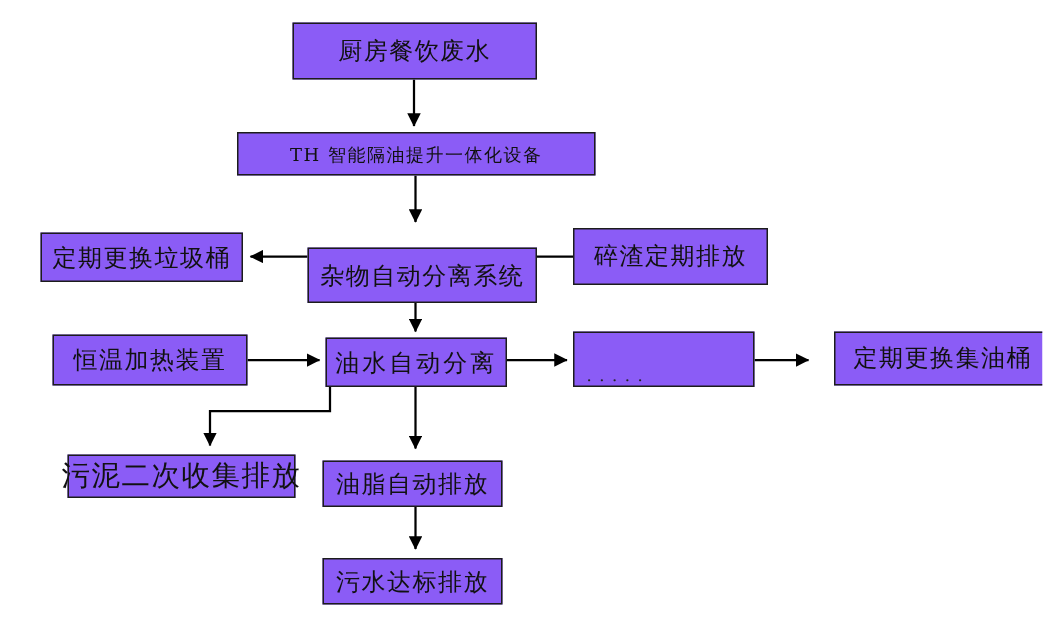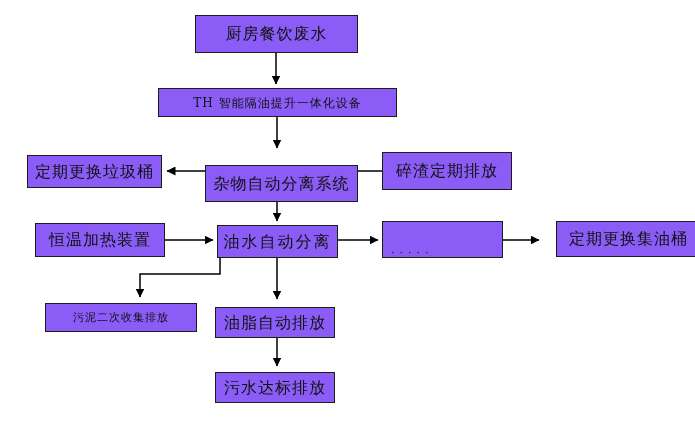--- a/index.html
+++ b/index.html
@@ -38,21 +38,21 @@
   
   #n-kitchen   { left: 195px; top: 15px;  width: 163px; height: 38px; }
   #n-device    { left: 158px; top: 88px;  width: 239px; height: 29px; font-size: 12px; }
   #n-debris    { left: 205px; top: 153px; width: 153px; height: 37px; margin-top: 12px; }
   #n-trash     { left: 27px;  top: 155px; width: 135px; height: 33px; }
   #n-residue   { left: 382px; top: 152px; width: 130px; height: 38px; }
   #n-heater    { left: 35px;  top: 223px; width: 130px; height: 34px; }
   #n-oilwater  { left: 217px; top: 225px; width: 121px; height: 33px; letter-spacing: 2px; }
   #n-grease    { left: 382px; top: 221px; width: 121px; height: 37px; letter-spacing: 2px; }
   #n-oildrum   { left: 556px; top: 221px; width: 145px; height: 36px; }
-  #n-sludge    { left: 45px;  top: 303px; width: 152px; height: 29px; font-size: 11px; }
+  #n-sludge    { left: 45px;  top: 303px; width: 152px; height: 29px; font-size: 19px; }
   #n-lift      { left: 215px; top: 307px; width: 120px; height: 31px; }
   #n-discharge { left: 215px; top: 372px; width: 120px; height: 31px; }
 
   .emphasis-dots {
     position: absolute;
     left: 8px;
     bottom: -2px;
     font-size: 11px;
     letter-spacing: 5px;
     color: #222222;

